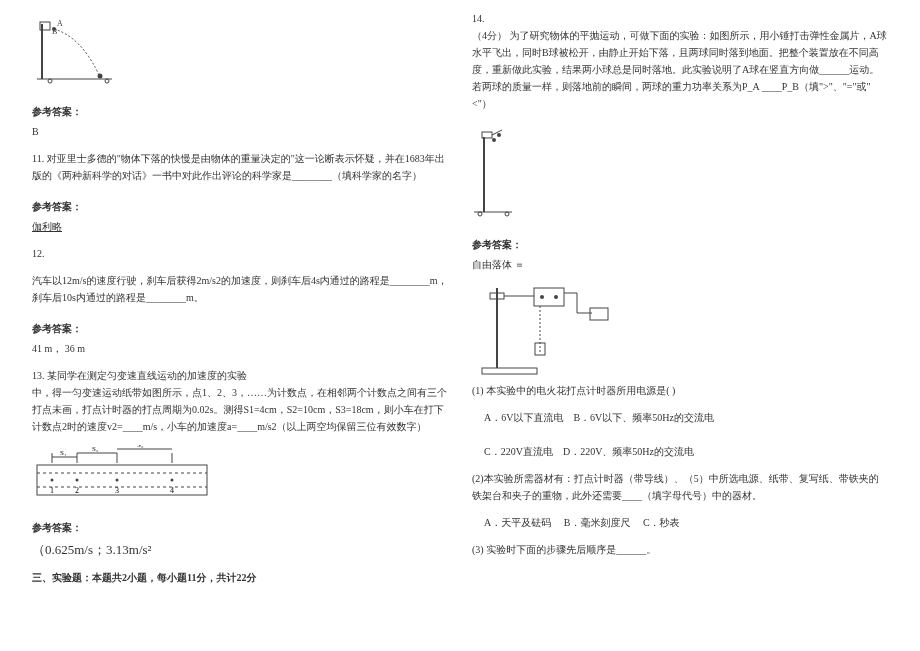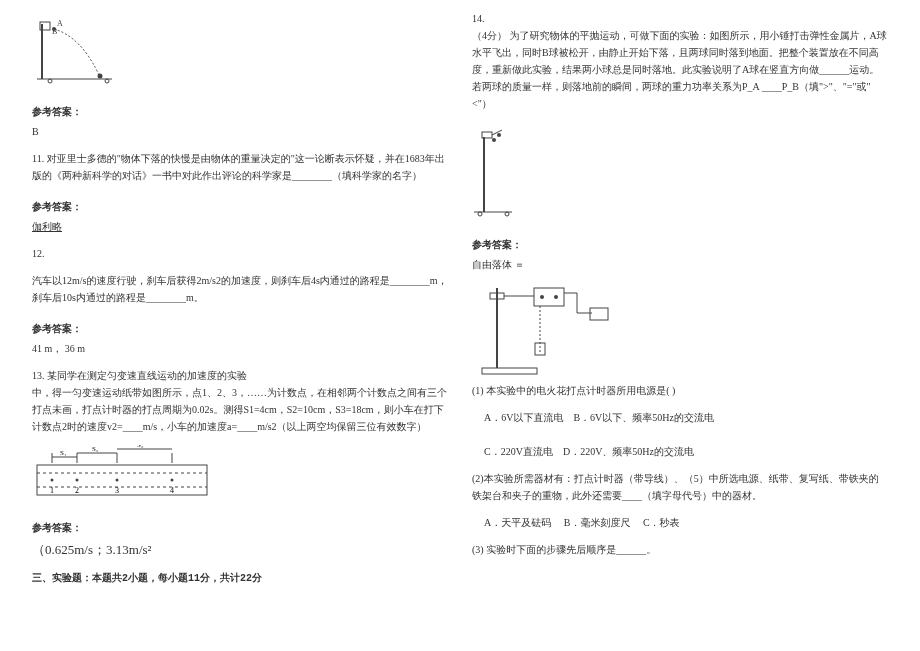--- a/index.html
+++ b/index.html
@@ -13,21 +13,21 @@
       display: flex;
       padding: 10px 20px;
     }
     .col { flex: 1; padding: 0 12px; }
     .col-left { border-right: none; }
     .block { margin-bottom: 10px; line-height: 1.7; }
     .answer-label { font-weight: bold; margin-top: 16px; margin-bottom: 4px; }
     .img-box { margin: 4px 0; }
     .underline { text-decoration: underline; }
     .small-text { font-size: 13px; }
-    .section-title { font-weight: bold; margin: 0 0; font-family: Liberation Mono, monospace; }
+    .section-title { font-weight: bold; margin: 0 0; }
     .apparatus-svg { display: block; }
   </style>
 </head>
 <body>
 
 <div class="col col-left">
   <div class="img-box">
     <svg class="apparatus-svg" width="90" height="75" viewBox="0 0 90 75">
       <line x1="10" y1="10" x2="10" y2="65" stroke="#444" stroke-width="2"></line>
       <line x1="5" y1="65" x2="80" y2="65" stroke="#444" stroke-width="1"></line>

